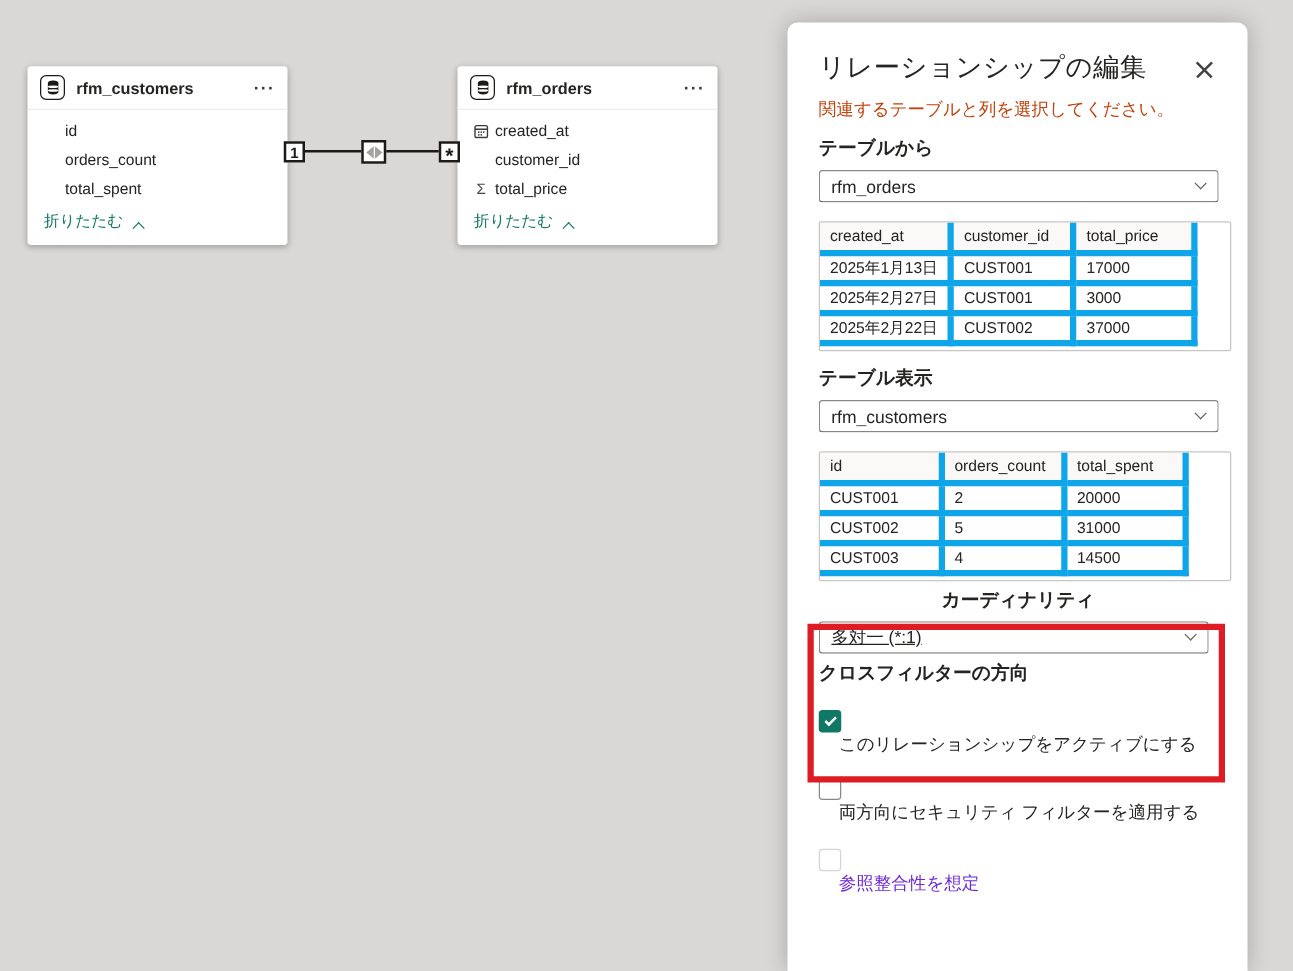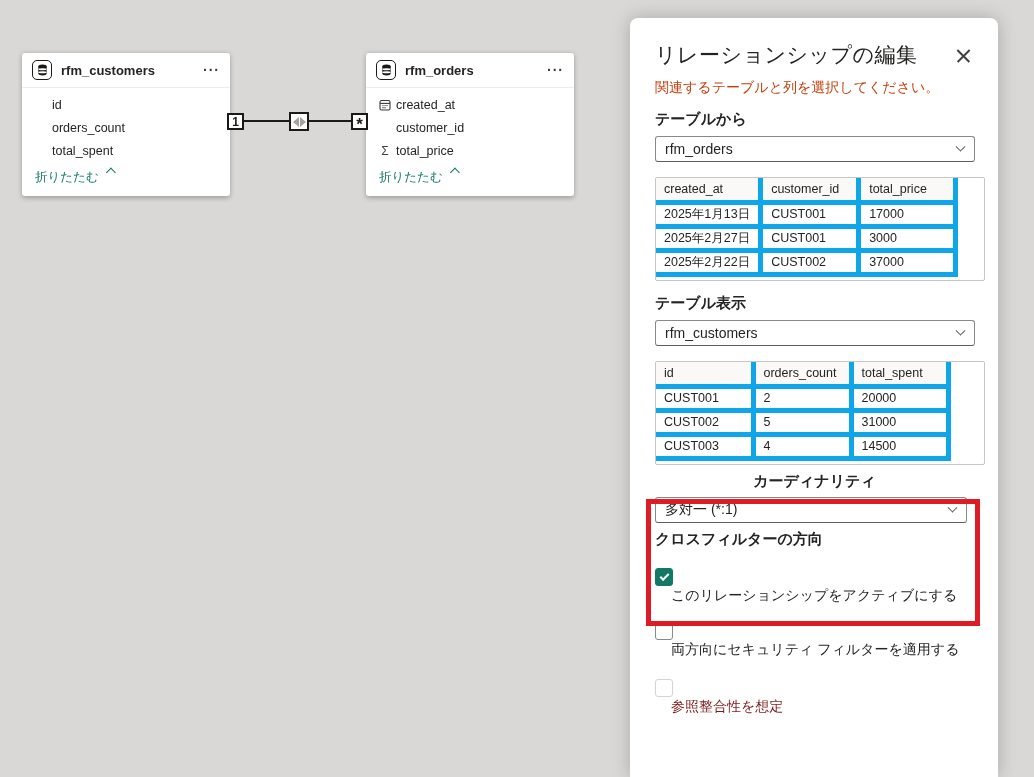--- a/index.html
+++ b/index.html
@@ -28,21 +28,21 @@
     background:#fff; display:flex; align-items:center; justify-content:center; flex:none;
   }
   .card-title { font-size:13px; font-weight:700; flex:1; white-space:nowrap; overflow:hidden; }
   .menu-dots { font-size:14px; font-weight:700; color:#3b3a39; letter-spacing:1px; cursor:pointer; line-height:10px; }
   .card-body { padding:5px 0 0; }
   .field-row { height:23px; display:flex; align-items:center; padding-left:12px; }
   .field-icon { width:14px; height:14px; flex:none; display:flex; align-items:center; justify-content:center;
     color:#444; font-size:12px; line-height:14px; }
   .field-label { font-size:12.5px; margin-left:4px; color:#252423; }
   .collapse-link {
-    display:flex; align-items:flex-start; gap:7px; padding:7px 0 10px 13px;
+    display:flex; align-items:flex-end; gap:7px; padding:7px 0 10px 13px;
     color:#117865; font-size:12.5px; cursor:pointer;
   }
   .chev-up {
     width:7px; height:7px; border:solid currentColor; border-width:1.6px 1.6px 0 0;
     transform:rotate(-45deg) translate(1px,1px); display:inline-block;
   }
 
   
   .rel-line { position:absolute; left:230px; top:120px; width:137px; height:2px; background:#1b1a19; }
   .rel-box {
@@ -117,21 +117,21 @@
     flex:none; margin-top:2px; display:flex; align-items:center; justify-content:center;
   }
   .checkbox.checked { background:#117865; border-color:#117865; }
   .checkmark {
     width:9px; height:5px; border-left:2px solid #fff; border-bottom:2px solid #fff;
     transform:rotate(-45deg) translate(1px,-1px);
   }
   .checkbox-label { font-size:14px; line-height:19px; margin-left:16px; width:292px; color:#252423; }
   .checkbox-row.disabled { cursor:default; }
   .checkbox-row.disabled .checkbox { border-color:#d6d4d2; }
-  .checkbox-row.disabled .checkbox-label { color:#7f1d1d; }
+  .checkbox-row.disabled .checkbox-label { color:#6d28d9; }
 
   svg { display:block; }
 </style>
 </head>
 <body>
 
 <div>
 
   <div class="table-card card-customers">
     <div class="card-header">
@@ -297,21 +297,21 @@
       <tr>
         <td>CUST003</td>
         <td>4</td>
         <td>14500</td>
       </tr>
     </tbody>
       </table>
   </div>
 
   <div class="sec-label mt18">カーディナリティ</div>
-  <div class="dropdown mt6" style="margin-top:6px; width:312px;">
+  <div class="dropdown mt6" style="margin-top:6px; width:312px;text-decoration:underline;">
     <span class="dd-value">多対一 (*:1)</span>
     <span class="chev-down"></span>
   </div>
   <div class="sec-label mt6">クロスフィルターの方向</div>
 
   <div class="checkbox-row" style="margin-top:17px;">
     <span class="checkbox checked">
         <span class="checkmark"></span>
       </span>
     <span class="checkbox-label">このリレーションシップをアクティブにする</span>

